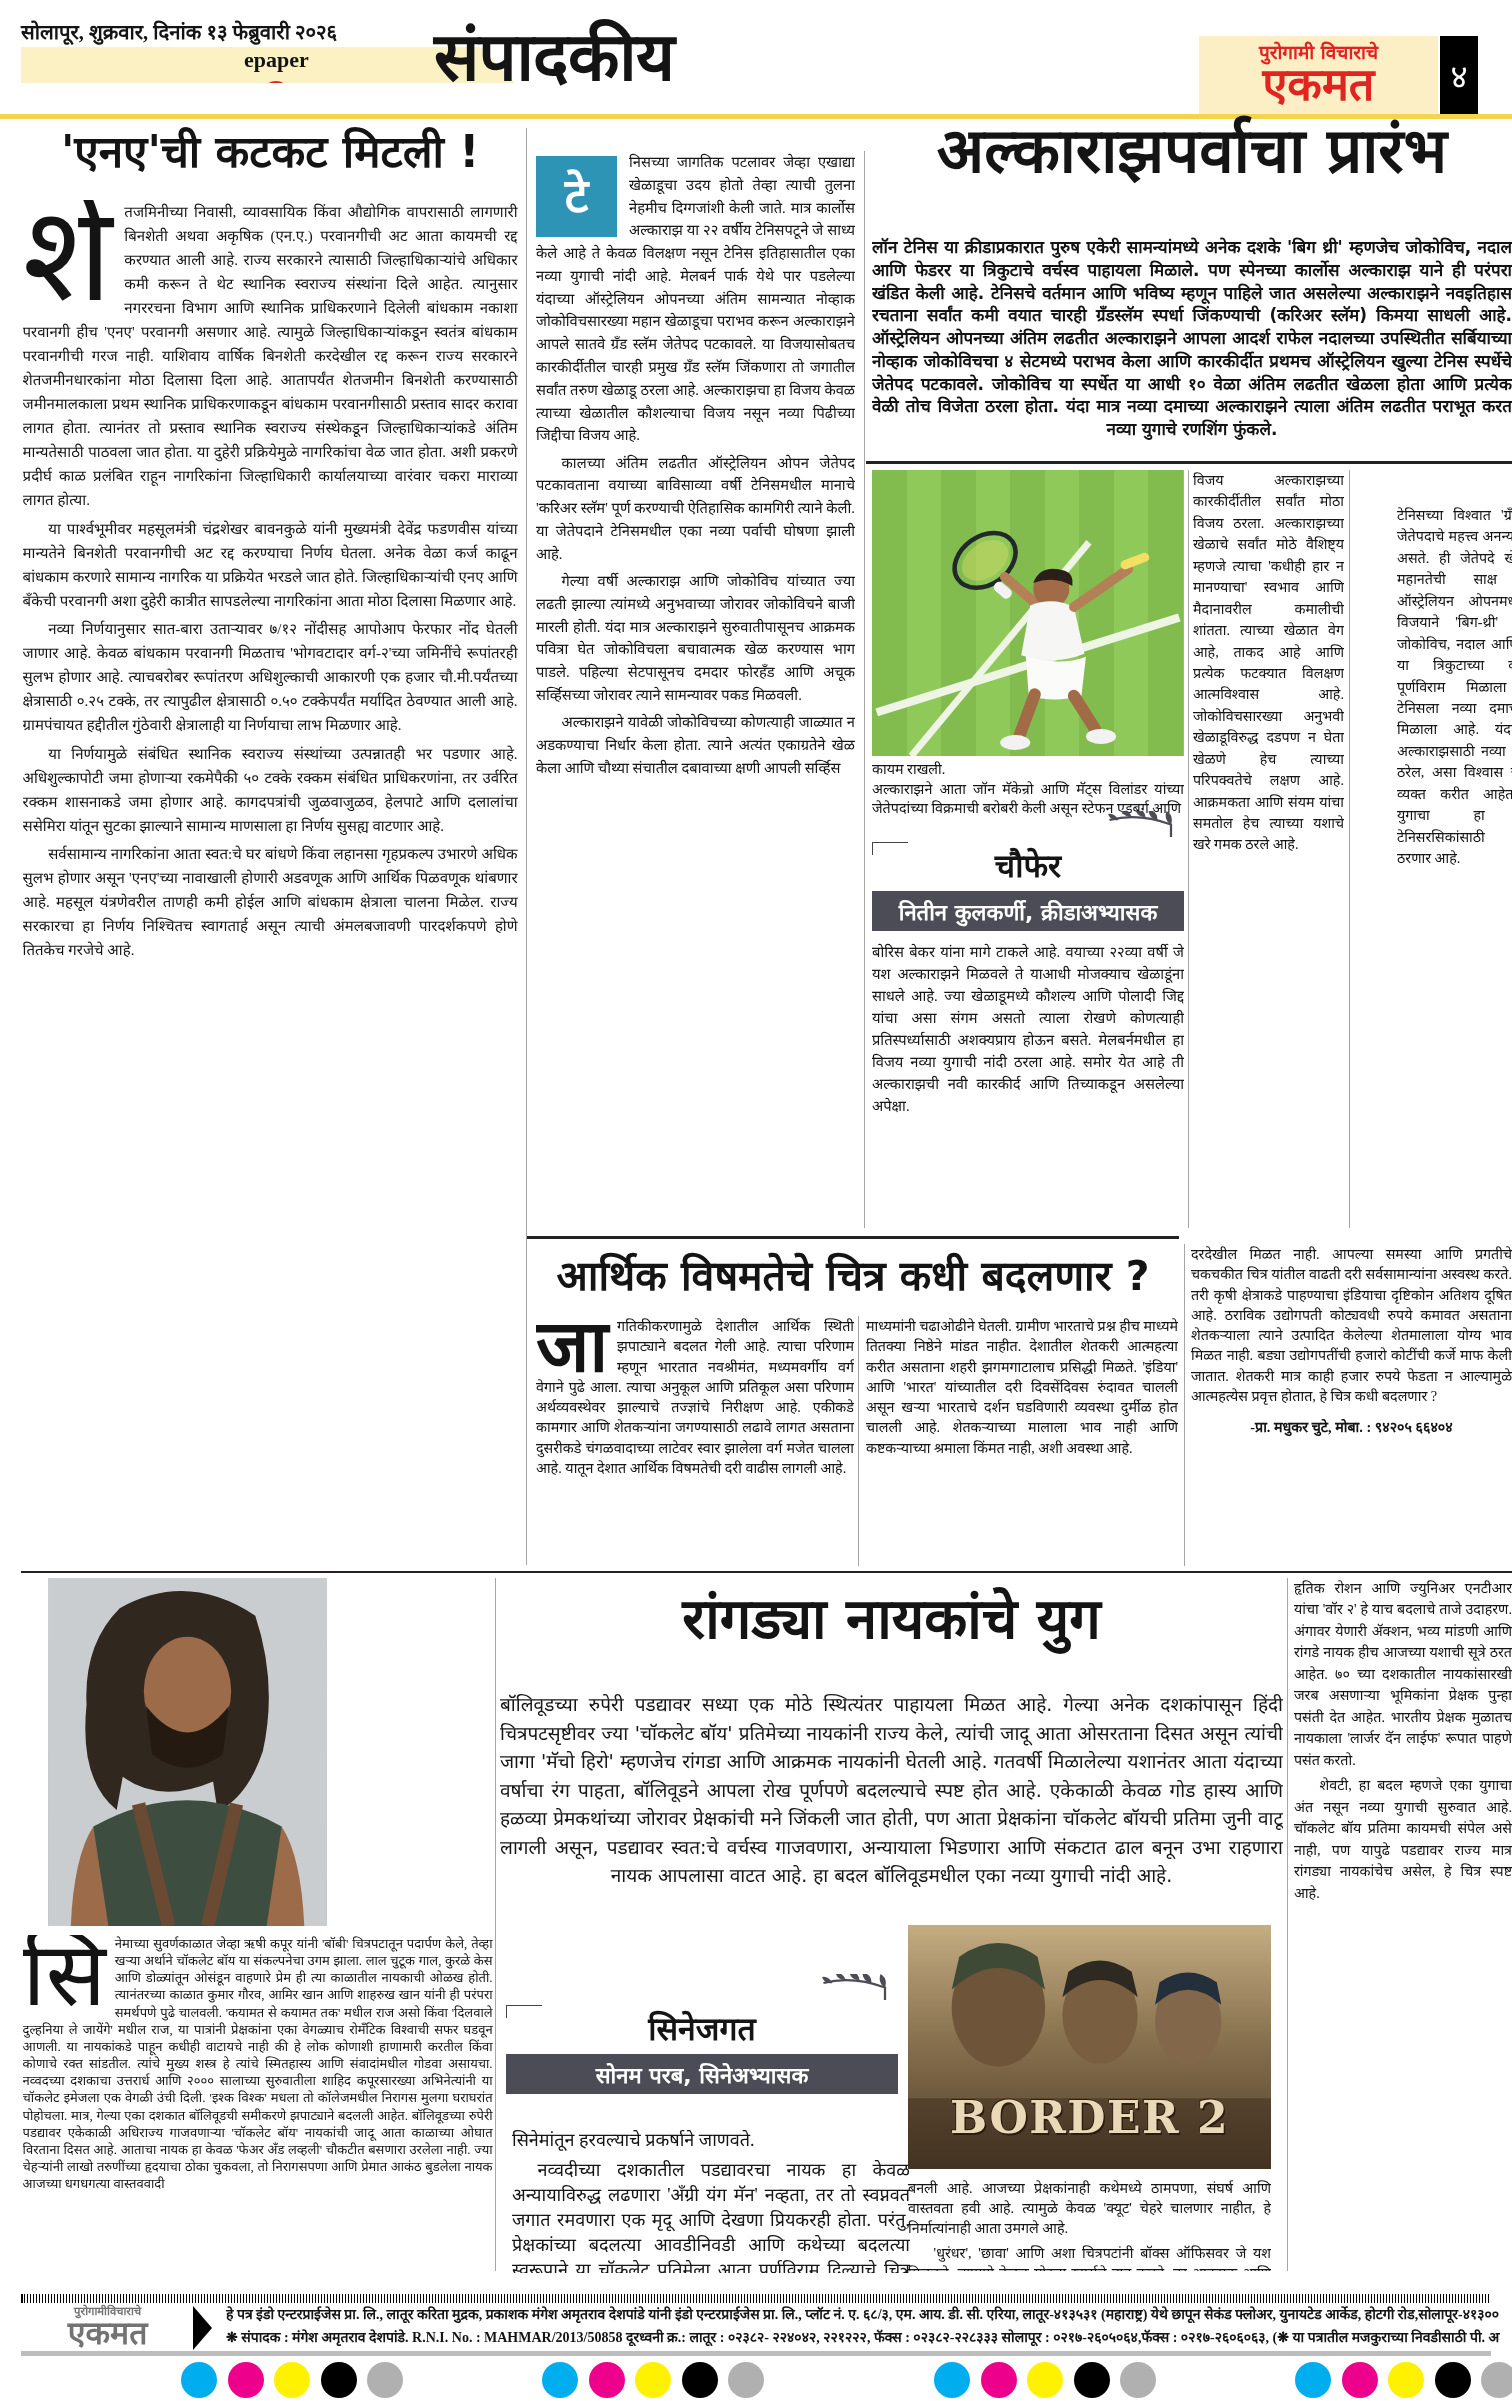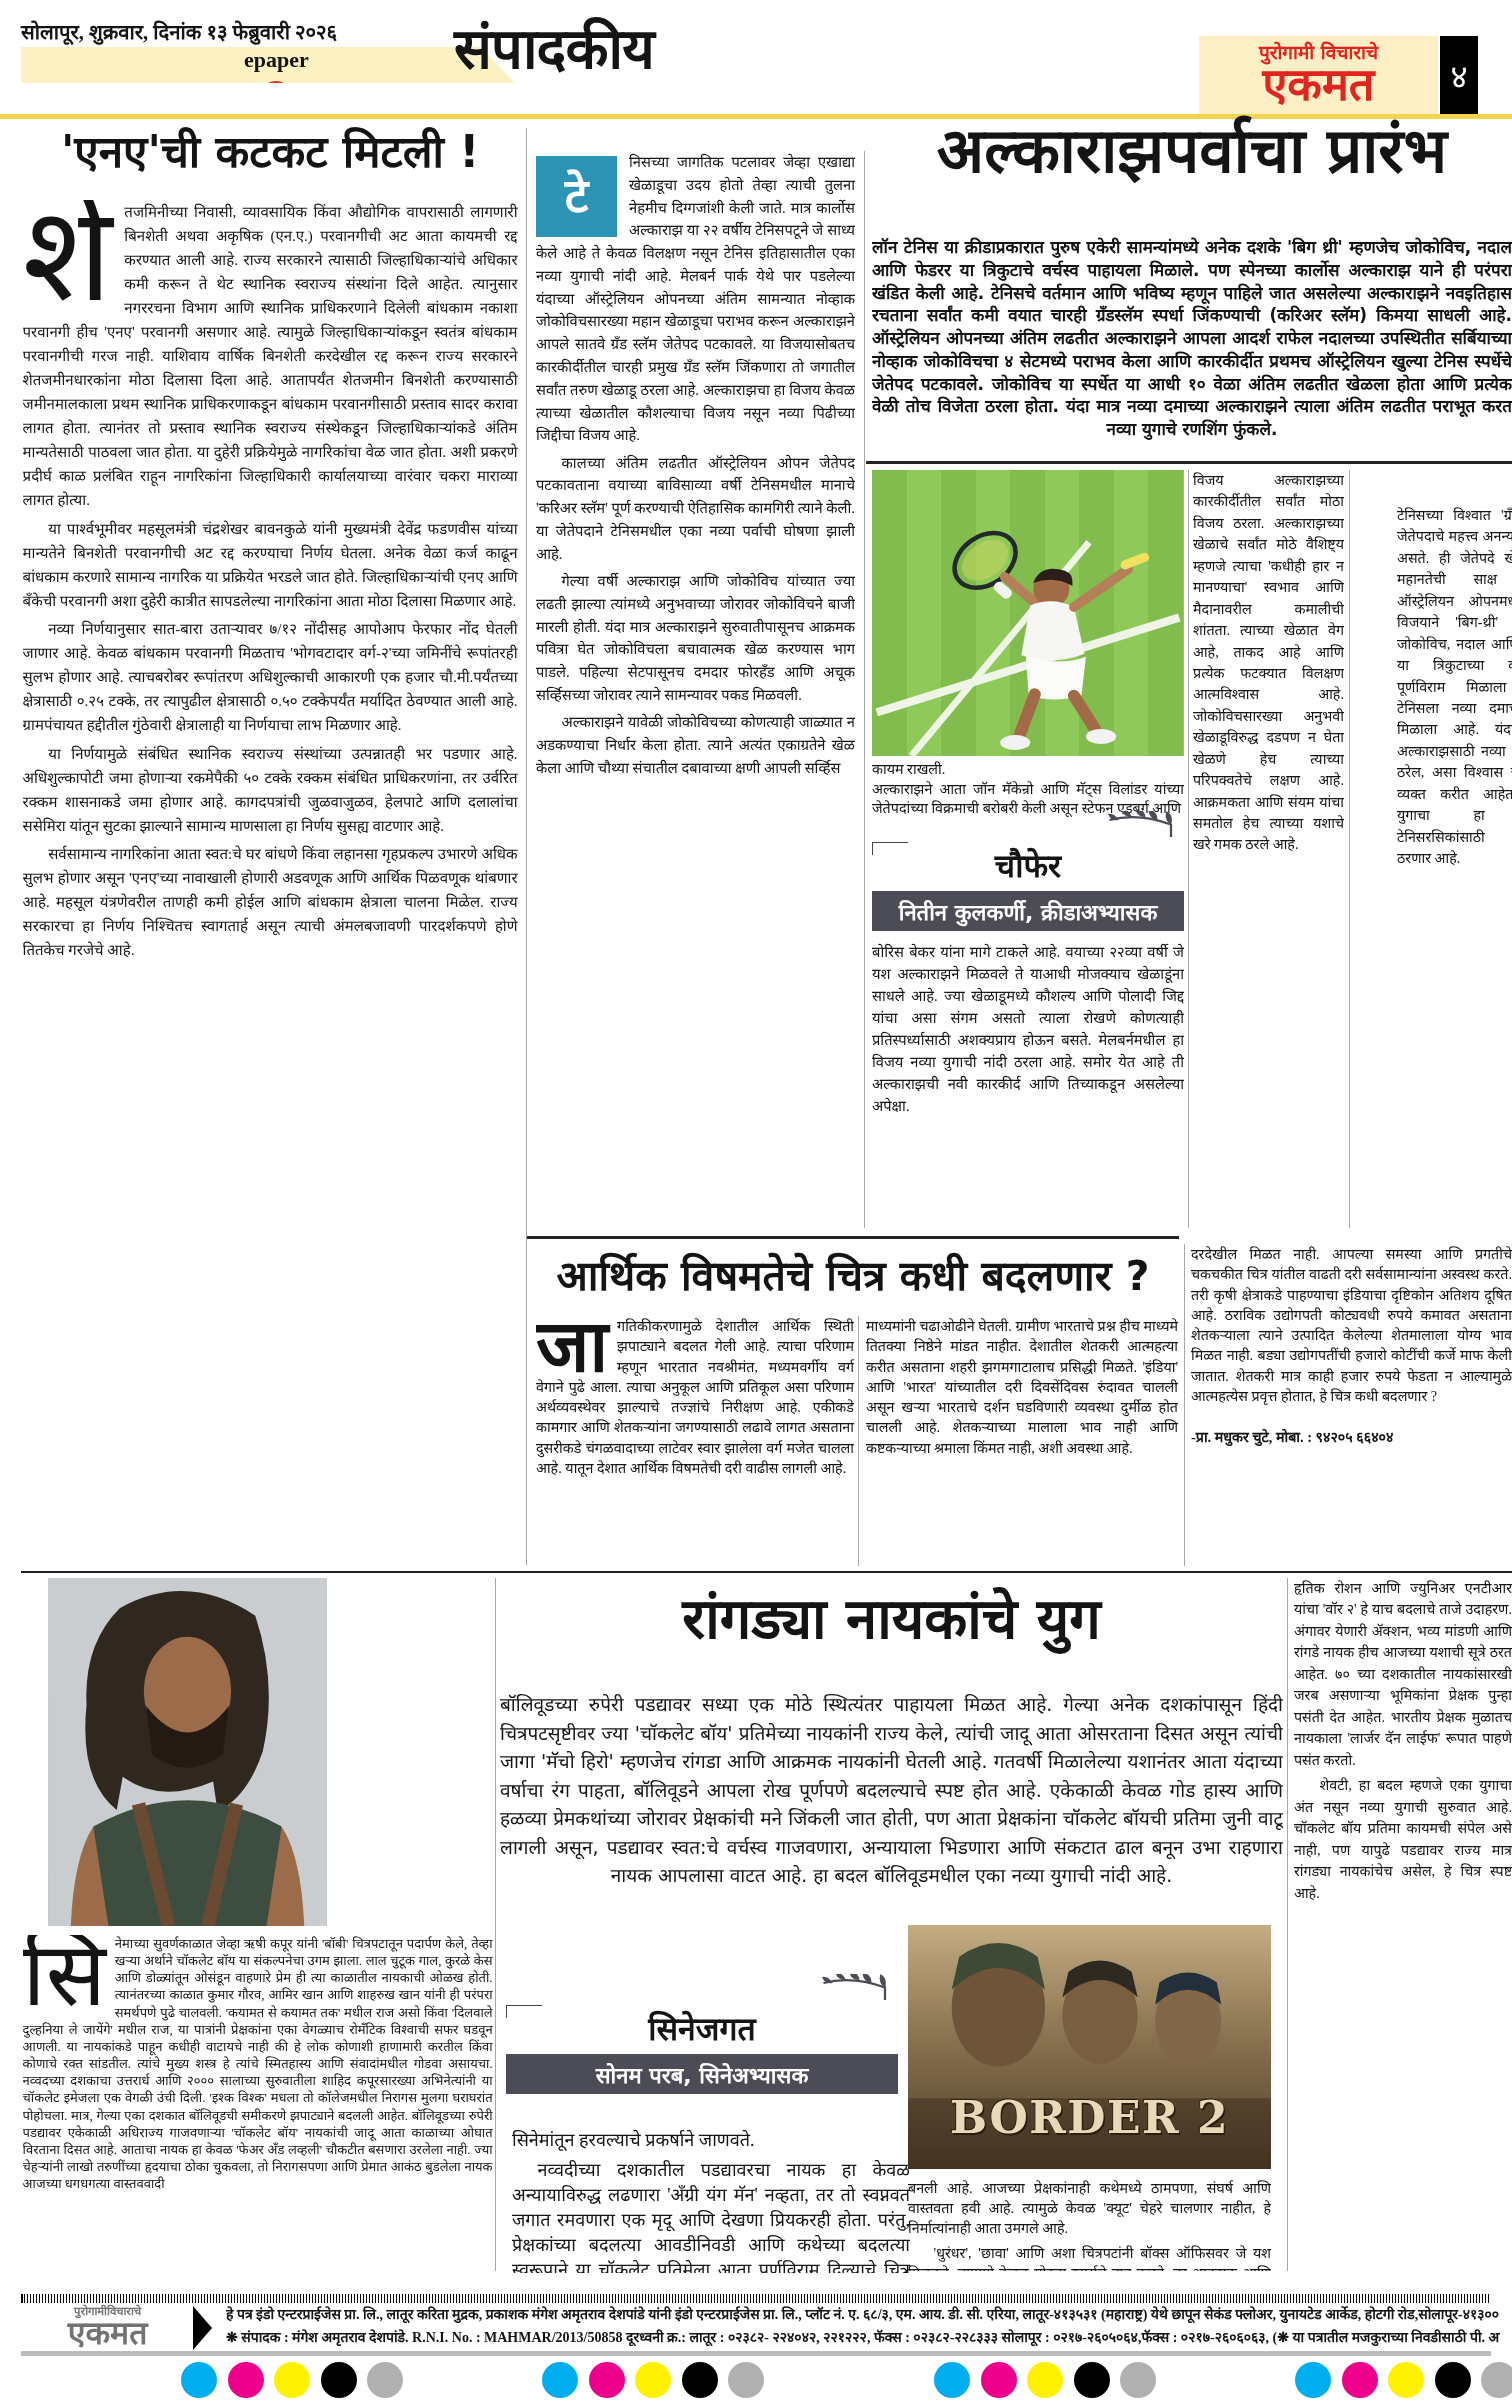--- a/index.html
+++ b/index.html
@@ -15,21 +15,21 @@
   p.noind{text-indent:0;}
 
   
   .dateline{left:21px;top:16.6px;width:489px;font-weight:bold;font-size:20.3px;}
   .epaper{left:21px;top:47px;width:494px;height:36px;background:#fcf1c2;
           clip-path:polygon(0 0,93% 0,100% 100%,0 100%);
           display:flex;align-items:center;gap:7.5px;padding-left:16.6px;box-sizing:border-box;
           font-size:22px;font-weight:bold;flex-direction:column;}
   .ep-ico{display:inline-flex;width:24px;height:24px;border-radius:50%;background:#e02a20;color:#fff;
           align-items:center;justify-content:center;font-size:15px;font-weight:bold;}
-  .section-title{left:407px;top:7.5px;width:294px;text-align:center;font-weight:900;font-size:56px;letter-spacing:-0.8px;}
+  .section-title{left:407px;top:7.5px;width:294px;text-align:center;font-weight:900;font-size:67px;letter-spacing:-0.8px;}
   .masthead{left:1199px;top:36px;width:239px;height:78px;background:#fcefc5;text-align:center;
             display:flex;flex-direction:column;align-items:center;justify-content:center;}
   .masthead .tag{color:#e02521;font-weight:bold;font-size:19px;line-height:1.05;}
   .masthead .name{color:#e02521;font-weight:900;font-size:45px;line-height:1.0;}
   .pagenum{left:1440px;top:36px;width:38px;height:78px;background:#000;color:#fff;
            display:flex;align-items:center;justify-content:center;font-size:33px;}
   .header-rule{left:0;top:114px;width:1512px;height:4.5px;background:#f2d44e;}
 
   
   .na-headline{left:22.6px;top:127px;width:495px;text-align:center;font-weight:900;font-size:44px;line-height:1.15;}
@@ -60,21 +60,21 @@
   .col-a{left:1193px;top:470px;width:151px;height:758px;font-size:14.3px;line-height:1.5;}
   .col-b{left:1397px;top:470px;width:159px;height:758px;font-size:14.3px;line-height:1.5;margin-top:35px;}
 
   
   .econ-rule{left:527px;top:1236px;width:652px;height:3px;}
   .econ-headline{left:527px;top:1246px;width:652px;text-align:center;font-weight:900;font-size:41px;}
   .econ-col1{left:536px;top:1316px;width:318px;height:250px;font-size:14.3px;line-height:1.42;}
   .econ-col2{left:866px;top:1316px;width:312px;height:250px;font-size:14.3px;line-height:1.42;}
   .econ-col3{left:1191px;top:1244px;width:321px;height:322px;font-size:14.3px;line-height:1.42;}
   .dc-ja{float:left;font-size:72px;line-height:.8;padding:3px 9px 0 0;font-weight:bold;}
-  .byline{font-weight:bold;text-align:left;text-indent:0;margin-top:21px;}
+  .byline{font-weight:bold;text-align:center;text-indent:0;margin-top:11px;}
 
   
   .bottom-rule{left:21px;top:1571px;width:1491px;height:2.3px;}
   .actor-photo{left:48px;top:1578px;width:279px;height:348px;background:linear-gradient(#d4d8da,#aab0b2);}
   .cine-left{left:22.6px;top:1935px;width:470px;height:336px;font-size:13px;line-height:1.32;}
   .dc-si{float:left;font-size:89px;line-height:.8;padding:4.5px 9px 0 0;font-weight:400;}
   .cine-headline{left:500px;top:1578px;width:783px;text-align:center;font-weight:900;font-size:56px;}
   .cine-intro{left:500px;top:1690px;width:783px;height:295px;font-size:19px;line-height:1.5;
               text-align:justify;text-align-last:center;}
   .cinema-box{left:506px;top:2000px;width:392px;height:116px;}

